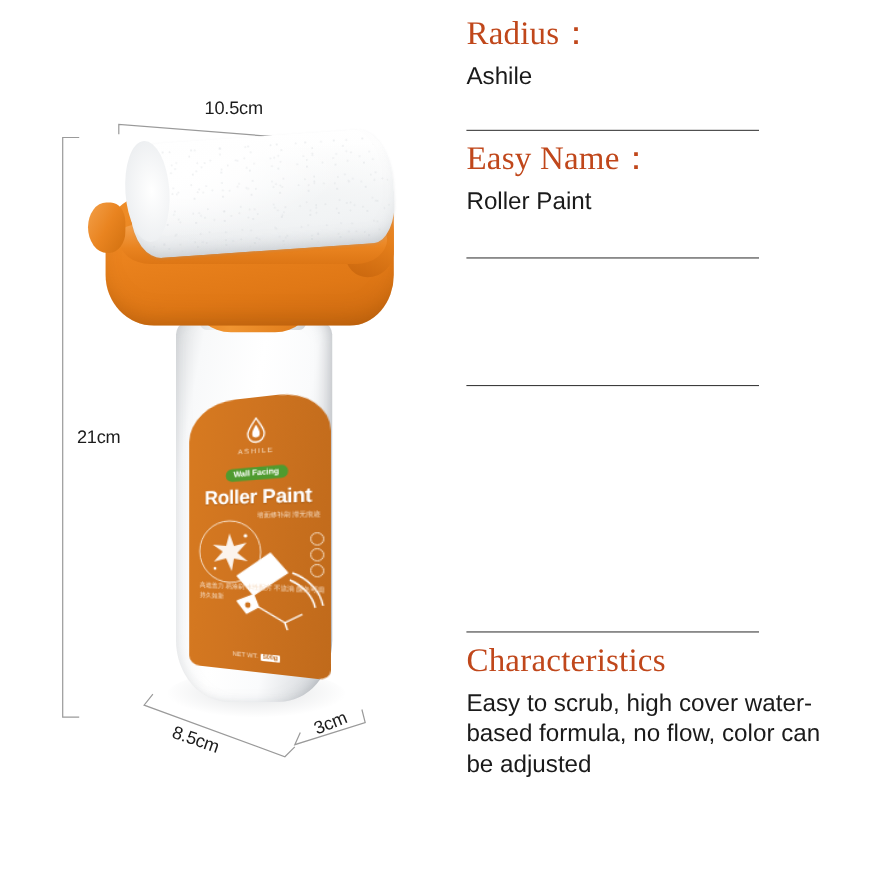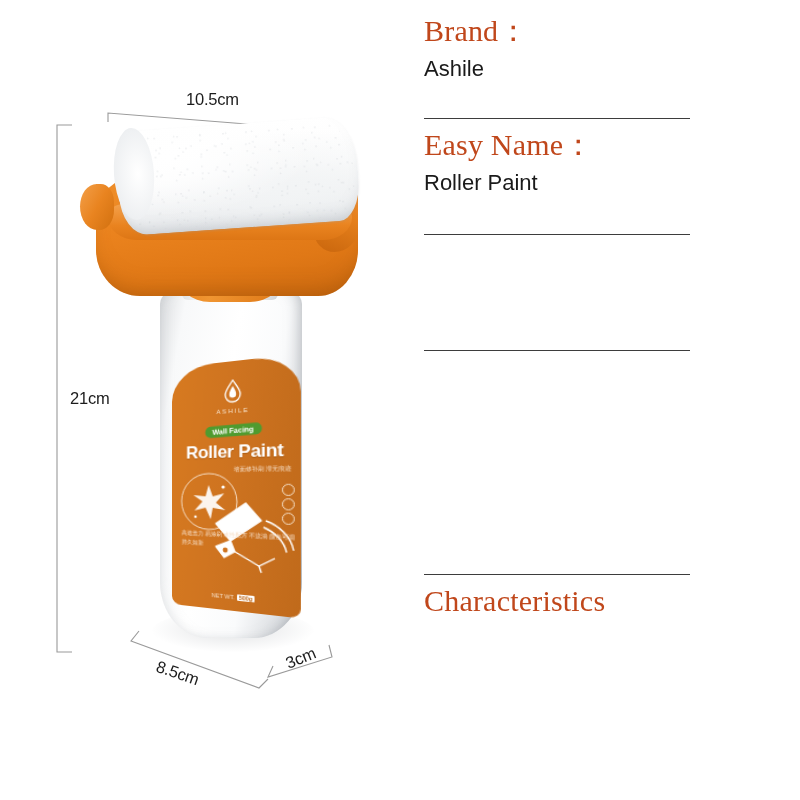--- a/index.html
+++ b/index.html
@@ -416,33 +416,34 @@
     <div class="roller"></div>
     <div class="roller-texture"></div>
     <div class="roller-end-cap"></div>
     <div class="handle-knob"></div>
   </div>
 </div>
 
 <div id="spec-panel">
 
   <div class="spec-block" id="block-brand">
-    <p class="spec-heading">Brand：</p>
+    <p class="spec-heading">Radius：</p>
     <p class="spec-value">Ashile</p>
   </div>
   <div class="spec-divider" id="divider-1"></div>
 
   <div class="spec-block" id="block-name">
     <p class="spec-heading">Easy Name：</p>
     <p class="spec-value">Roller Paint</p>
   </div>
   <div class="spec-divider" id="divider-2"></div>
 
   <div class="spec-divider" id="divider-3"></div>
 
   <div class="spec-block" id="block-radius">
   </div>
   <div class="spec-divider" id="divider-4"></div>
 
   <div class="spec-block" id="block-chars">
     <p class="spec-heading">Characteristics</p>
+    <p class="spec-value">Easy to scrub, high cover water-based formula, no flow, color can be adjusted</p>
   </div>
 </div>
 
 </body></html>

